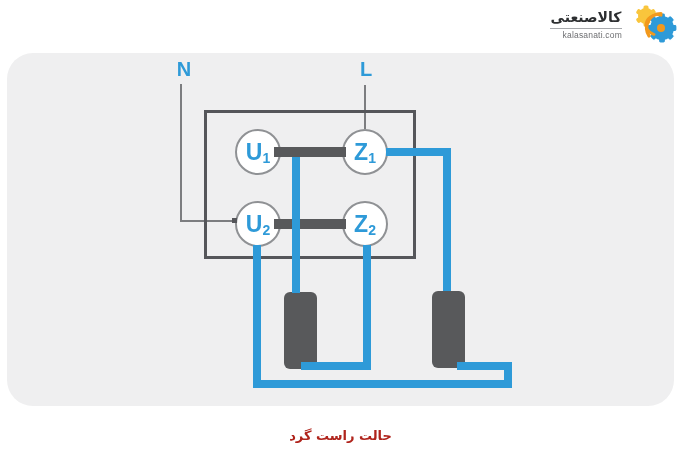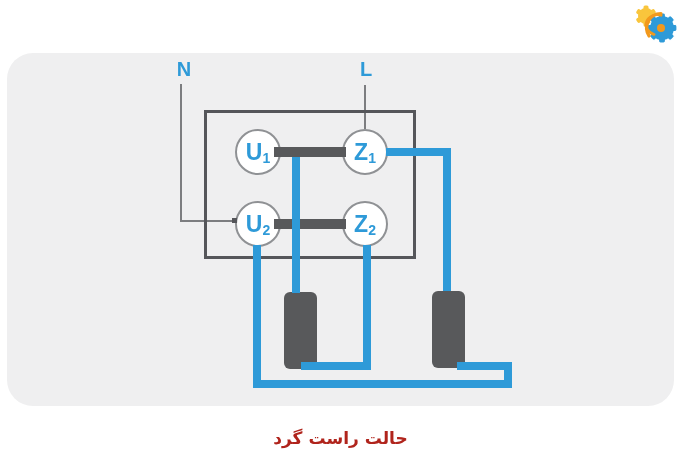--- a/index.html
+++ b/index.html
@@ -44,29 +44,34 @@
   .nub{position:absolute;width:5px;height:5px;background:var(--box-border,#55565A);z-index:4;}
   .wire{position:absolute;background:var(--blue,#2E9AD8);z-index:5;}
   .coil{
     position:absolute;width:33px;height:77px;background:var(--dark,#58595B);
     border-radius:6px;z-index:2;
   }
   
   .caption{
     position:absolute;left:0;top:428px;width:681px;text-align:center;
     direction:rtl;font-family:"DejaVu Sans",sans-serif;
-    font-size:17px;font-weight:bold;color:var(--red,#B0241C);
+    font-size:13px;font-weight:bold;color:var(--red,#B0241C);
   }
 </style>
 </head>
 <body>
 
 <div class="page">
 
   <div class="logo">
+    <div class="logo-text">
+      <div class="logo-brand">کالاصنعتی</div>
+      <div class="logo-divider"></div>
+      <div class="logo-domain">kalasanati.com</div>
+    </div>
     <svg class="logo-icon" width="54" height="42" viewBox="0 0 54 42">
 
       <g fill="#F9C53C">
         <circle cx="21" cy="13" r="8"></circle>
         <g transform="rotate(0 21 13)">
             <rect x="18.5" y="2.5" width="5" height="6" rx="1.5"></rect>
           </g>
         <g transform="rotate(60 21 13)">
             <rect x="18.5" y="2.5" width="5" height="6" rx="1.5"></rect>
           </g>

